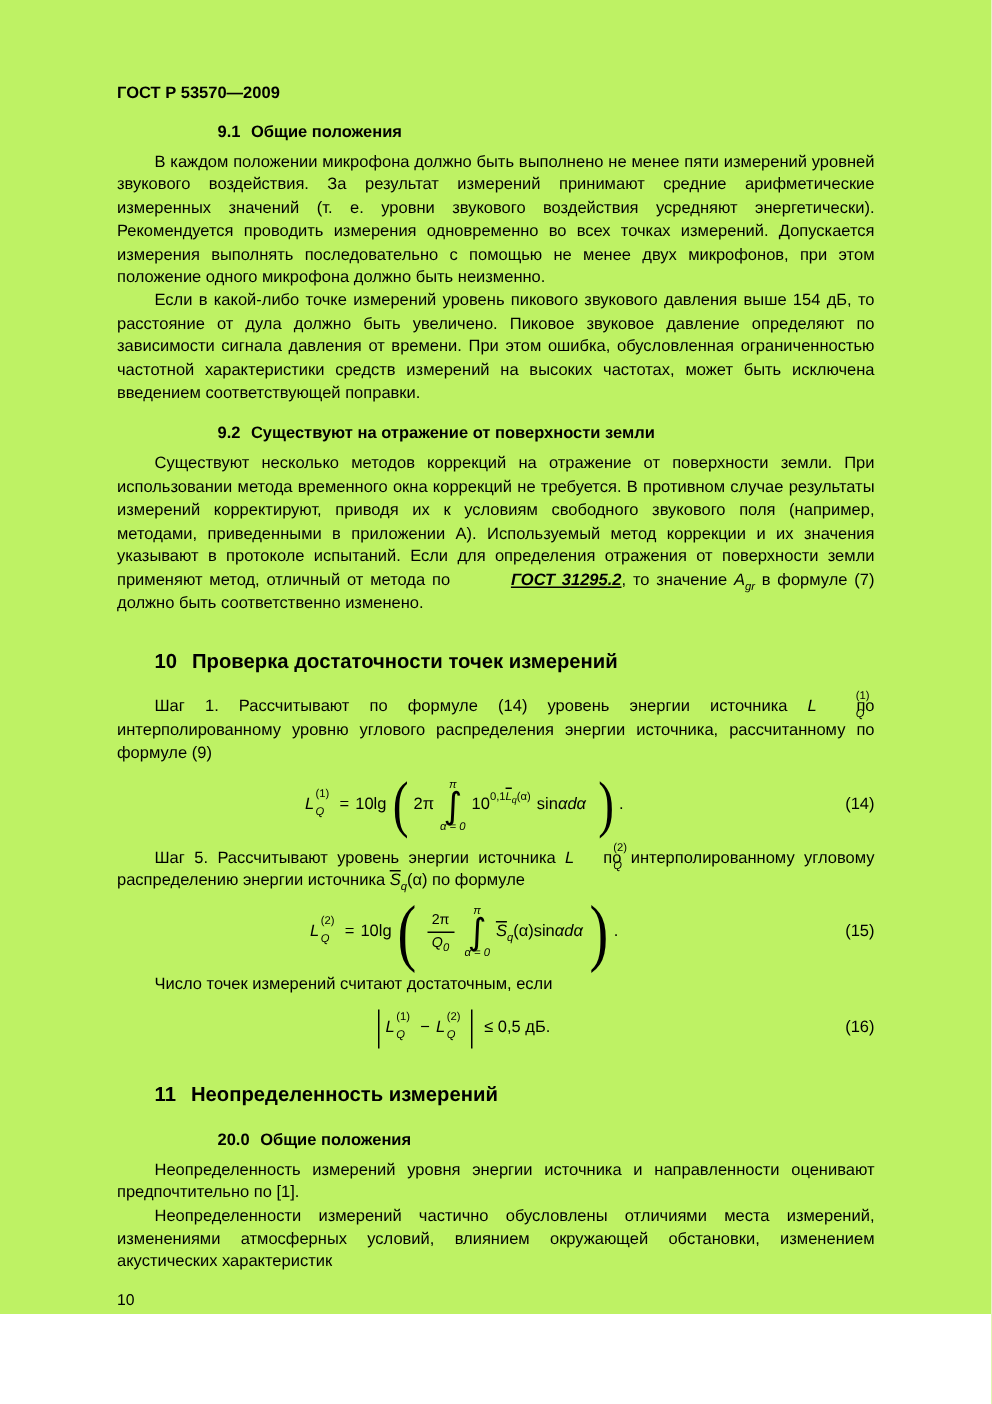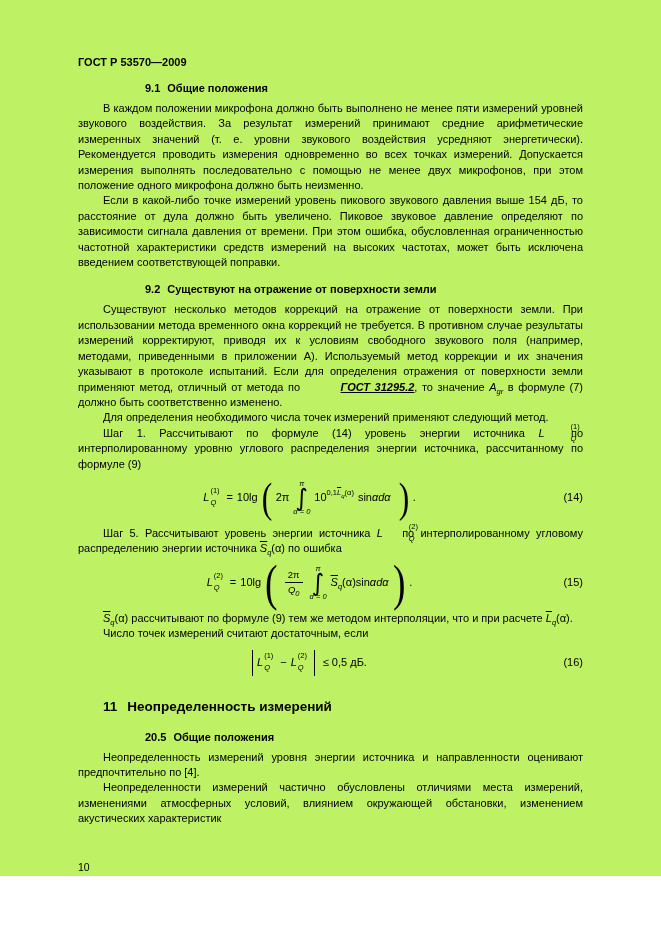--- a/index.html
+++ b/index.html
@@ -55,22 +55,22 @@
 
   <h3 class="subsect"><span class="n">9.1</span><span>Общие положения</span></h3>
 
   <p class="body">В каждом положении микрофона должно быть выполнено не менее пяти измерений уровней звукового воздействия. За результат измерений принимают средние арифметические измеренных значений (т. е. уровни звукового воздействия усредняют энергетически). Рекомендуется проводить измерения одновременно во всех точках измерений. Допускается измерения выполнять последовательно с помощью не менее двух микрофонов, при этом положение одного микрофона должно быть неизменно.</p>
   <p class="body">Если в какой-либо точке измерений уровень пикового звукового давления выше 154 дБ, то расстояние от дула должно быть увеличено. Пиковое звуковое давление определяют по зависимости сигнала давления от времени. При этом ошибка, обусловленная ограниченностью частотной характеристики средств измерений на высоких частотах, может быть исключена введением соответствующей поправки.</p>
 
   <h3 class="subsect"><span class="n">9.2</span><span>Существуют на отражение от поверхности земли</span></h3>
 
   <p class="body"><span>Существуют несколько методов коррекций на отражение от поверхности земли. При использовании метода временного окна коррекций не требуется. В противном случае результаты измерений корректируют, приводя их к условиям свободного звукового поля (например, методами, приведенными в приложении А). Используемый метод коррекции и их значения указывают в протоколе испытаний. Если для определения отражения от поверхности земли применяют метод, отличный от метода по </span><span class="gost-ref">ГОСТ 31295.2</span><span>, то значение </span><span class="it"><span>A</span><sub class="msub">gr</sub></span><span> в формуле (7) должно быть соответственно изменено.</span></p>
 
+  <h2 class="sect"><span class="n">10</span><span>Проверка достаточности точек измерений</span></h2>
 
-  <p class="body">Для определения необходимого числа точек измерений применяют следующий метод.</p>
 
   <p class="body"><span>Шаг 1. Рассчитывают по формуле (14) уровень энергии источника </span><span><span class="it">L</span><span class="ss"><span class="up">(1)</span><span class="dn">Q</span></span></span><span> по интерполированному уровню углового распределения энергии источника, рассчитанному по формуле (9)</span></p>
 
   <div class="formula">
     <div class="f-center">
       <span><span class="it">L</span><span class="ss"><span class="up">(1)</span><span class="dn">Q</span></span></span>
       <span class="sp">=</span>
       <span>10lg</span>
       <span class="bp">(</span>
       <span>2π</span>
@@ -80,21 +80,21 @@
         <span class="lim">α = 0</span>
       </span>
       <span><span>10</span><span class="mexp"><span>0,1</span><span class="it ovl">L</span><sub>q</sub><span>(α)</span></span></span>
       <span class="sp"><span>sin</span><span class="it">α</span><span class="it">dα</span></span>
       <span class="bp">)</span>
       <span>.</span>
     </div>
     <div class="f-num">(14)</div>
   </div>
 
-  <p class="body"><span>Шаг 5. Рассчитывают уровень энергии источника </span><span><span class="it">L</span><span class="ss"><span class="up">(2)</span><span class="dn">Q</span></span></span><span> по интерполированному угловому распределению энергии источника </span><span><span class="it ovl">S</span><sub class="msub">q</sub><span>(α)</span></span><span> по ошибка</span></p>
+  <p class="body"><span>Шаг 5. Рассчитывают уровень энергии источника </span><span><span class="it">L</span><span class="ss"><span class="up">(2)</span><span class="dn">Q</span></span></span><span> по интерполированному угловому распределению энергии источника </span><span><span class="it ovl">S</span><sub class="msub">q</sub><span>(α)</span></span><span> по формуле</span></p>
 
   <div class="formula">
     <div class="f-center">
       <span><span class="it">L</span><span class="ss"><span class="up">(2)</span><span class="dn">Q</span></span></span>
       <span class="sp">=</span>
       <span>10lg</span>
       <span class="bp tall">(</span>
       <span class="frac">
         <span class="fn">2π</span>
         <span class="fd"><span class="it">Q</span><sub class="msub">0</sub></span>
@@ -105,37 +105,36 @@
         <span class="lim">α = 0</span>
       </span>
       <span><span class="it ovl">S</span><sub class="msub">q</sub><span>(α)</span></span>
       <span><span>sin</span><span class="it">α</span><span class="it">dα</span></span>
       <span class="bp tall">)</span>
       <span>.</span>
     </div>
     <div class="f-num">(15)</div>
   </div>
 
-  <p class="body"><span><span class="it ovl">S</span><sub class="msub">q</sub><span>(α)</span></span><span> рассчитывают по формуле (9) тем же методом интерполяции, что и при расчете </span><span><span class="it ovl">L</span><sub class="msub">q</sub><span>(α)</span></span><span>.</span></p>
 
   <p class="body">Число точек измерений считают достаточным, если</p>
 
   <div class="formula">
     <div class="f-center">
       <span class="vb"></span>
       <span><span class="it">L</span><span class="ss"><span class="up">(1)</span><span class="dn">Q</span></span></span>
       <span class="sp">−</span>
       <span><span class="it">L</span><span class="ss"><span class="up">(2)</span><span class="dn">Q</span></span></span>
       <span class="vb"></span>
       <span class="sp">≤ 0,5 дБ.</span>
     </div>
     <div class="f-num">(16)</div>
   </div>
 
   <h2 class="sect"><span class="n">11</span><span>Неопределенность измерений</span></h2>
 
-  <h3 class="subsect"><span class="n">20.5</span><span>Общие положения</span></h3>
+  <h3 class="subsect"><span class="n">20.0</span><span>Общие положения</span></h3>
 
-  <p class="body">Неопределенность измерений уровня энергии источника и направленности оценивают предпочтительно по [4].</p>
+  <p class="body">Неопределенность измерений уровня энергии источника и направленности оценивают предпочтительно по [1].</p>
   <p class="body">Неопределенности измерений частично обусловлены отличиями места измерений, изменениями атмосферных условий, влиянием окружающей обстановки, изменением акустических характеристик</p>
 
   <div class="page-num">10</div>
 </div>
 
 </body></html>

